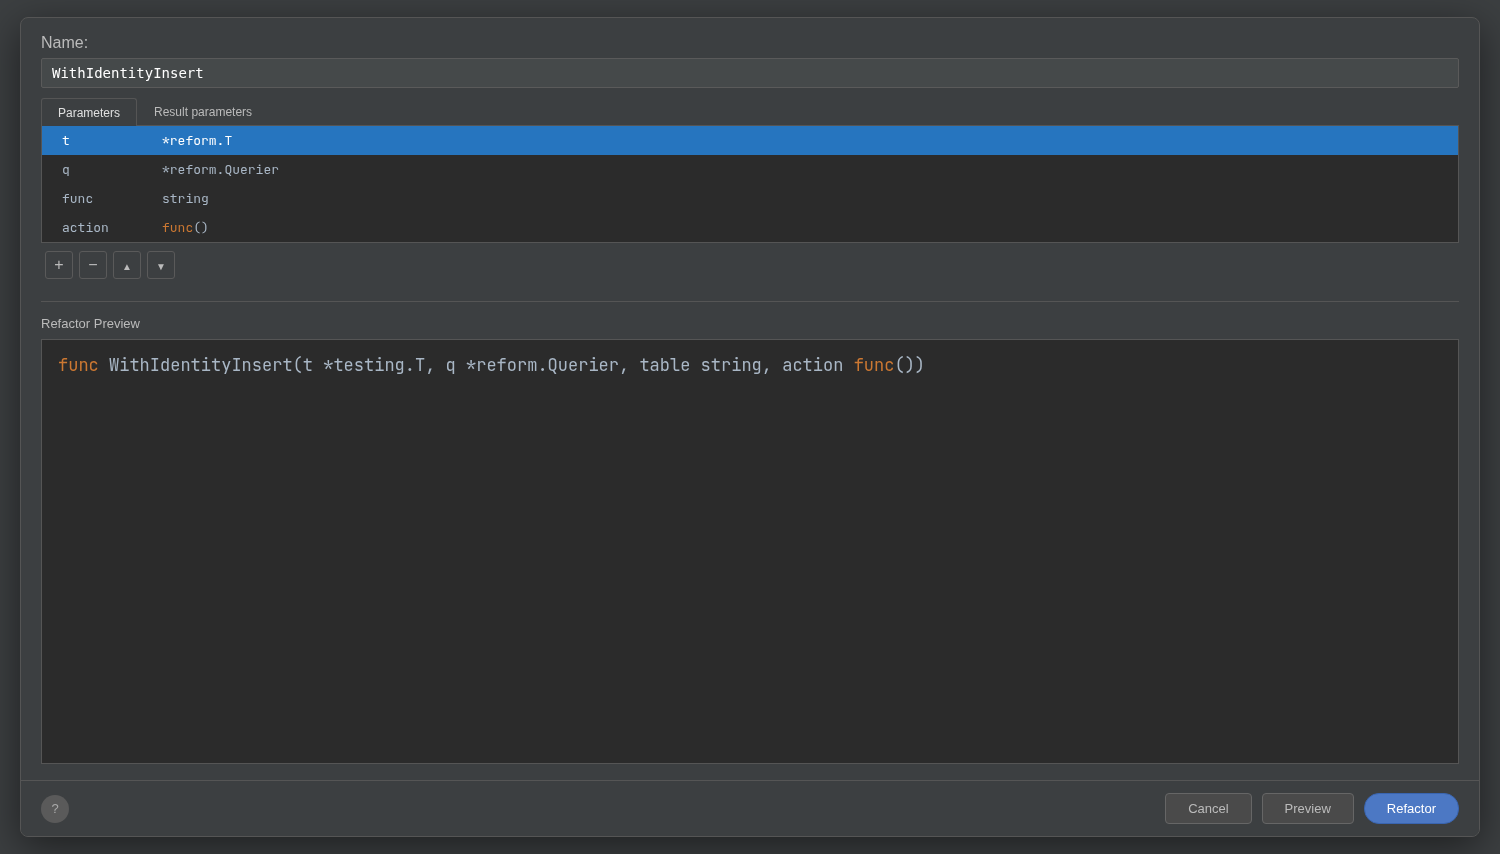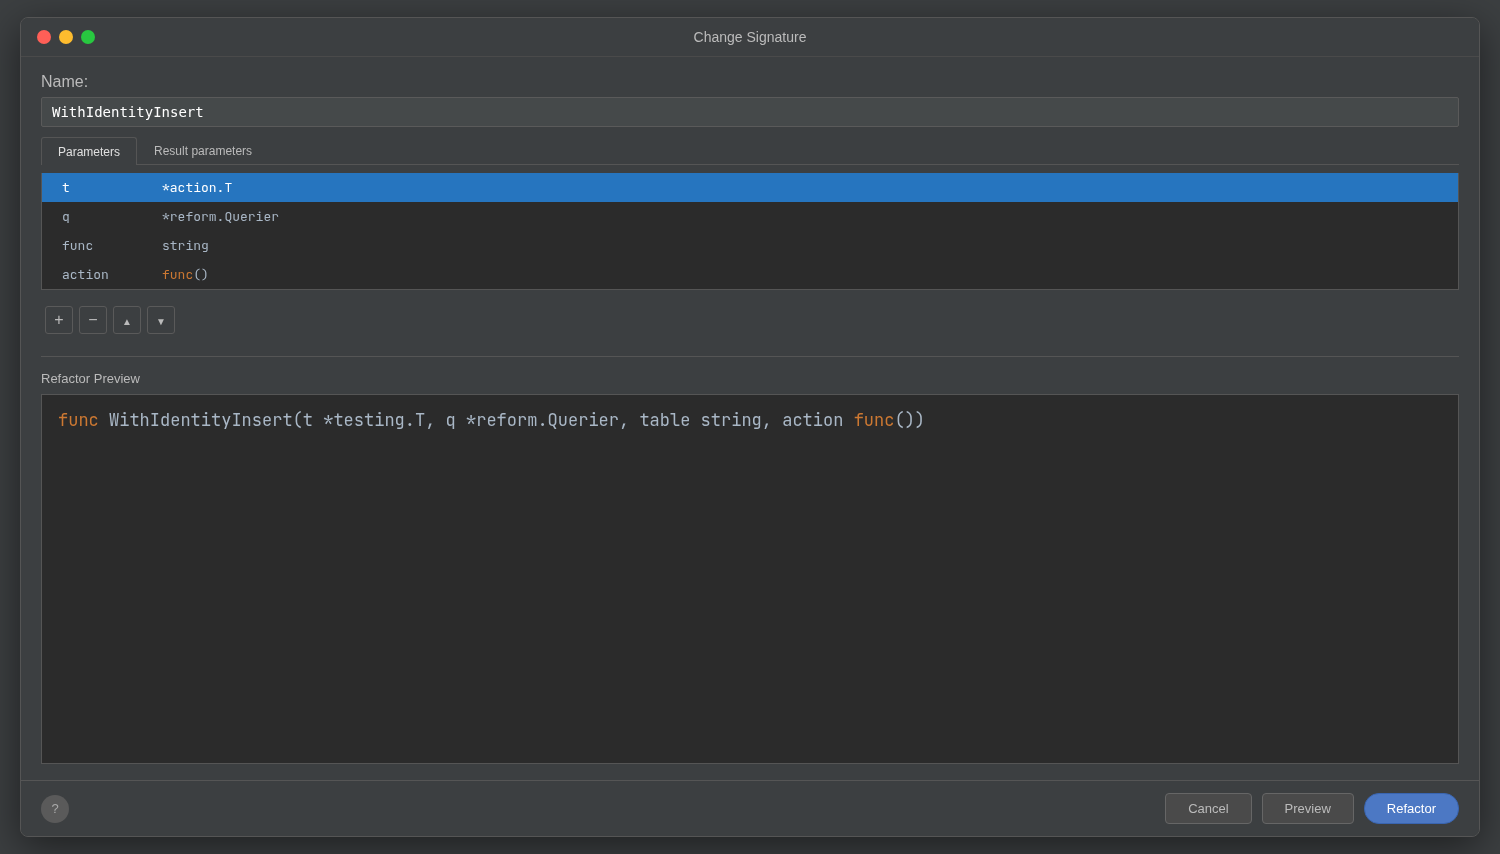--- a/index.html
+++ b/index.html
@@ -93,21 +93,21 @@
       font-size: 14px;
       padding: 6px 10px;
       border-radius: 2px;
       outline: none;
       font-family: monospace;
     }
 
     .tabs-section {
       display: flex;
       flex-direction: column;
-      gap: 8px;
+      gap: 0;
       justify-content: flex-end;
     }
 
     .tab-bar {
       display: flex;
       border-bottom: 1px solid #555;
     }
 
     .tab {
       padding: 6px 16px;
@@ -275,47 +275,39 @@
     .arrow-down::before {
       content: '▼';
       font-size: 10px;
     }
   </style>
 </head>
 <body>
 
 <div class="dialog">
 
-  <div class="title-bar">
-    <div class="window-controls">
-      <button class="window-btn close"></button>
-      <button class="window-btn minimize"></button>
-      <button class="window-btn maximize"></button>
-    </div>
-    <span class="title-text">Change Signature</span>
-  </div>
 
   <div class="dialog-body">
 
     <div class="name-section">
       <span class="label">Name:</span>
       <input class="name-input" type="text" value="WithIdentityInsert" style="">
     </div>
 
     <div class="tabs-section">
       <div class="tab-bar">
         <button class="tab active">Parameters</button>
         <button class="tab">Result parameters</button>
       </div>
       <div class="table-container">
         <table class="params-table">
           <tbody>
             <tr class="selected">
               <td class="name-col">t</td>
-              <td class="type-col">*action.T</td>
+              <td class="type-col">*reform.T</td>
             </tr>
             <tr>
               <td class="name-col">q</td>
               <td class="type-col">*reform.Querier</td>
             </tr>
             <tr>
               <td class="name-col">func</td>
               <td class="type-col">string</td>
             </tr>
             <tr>

